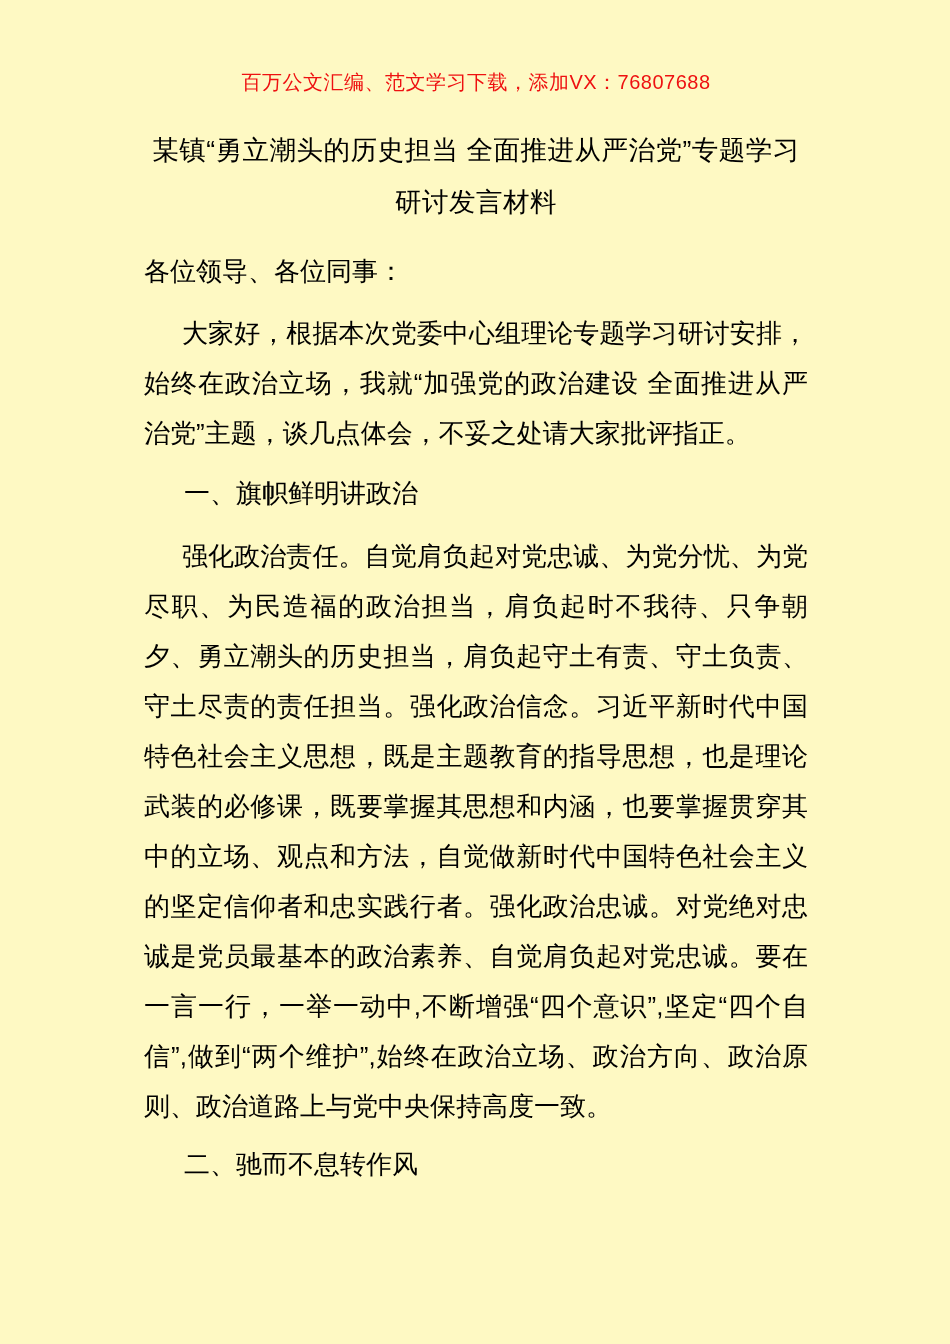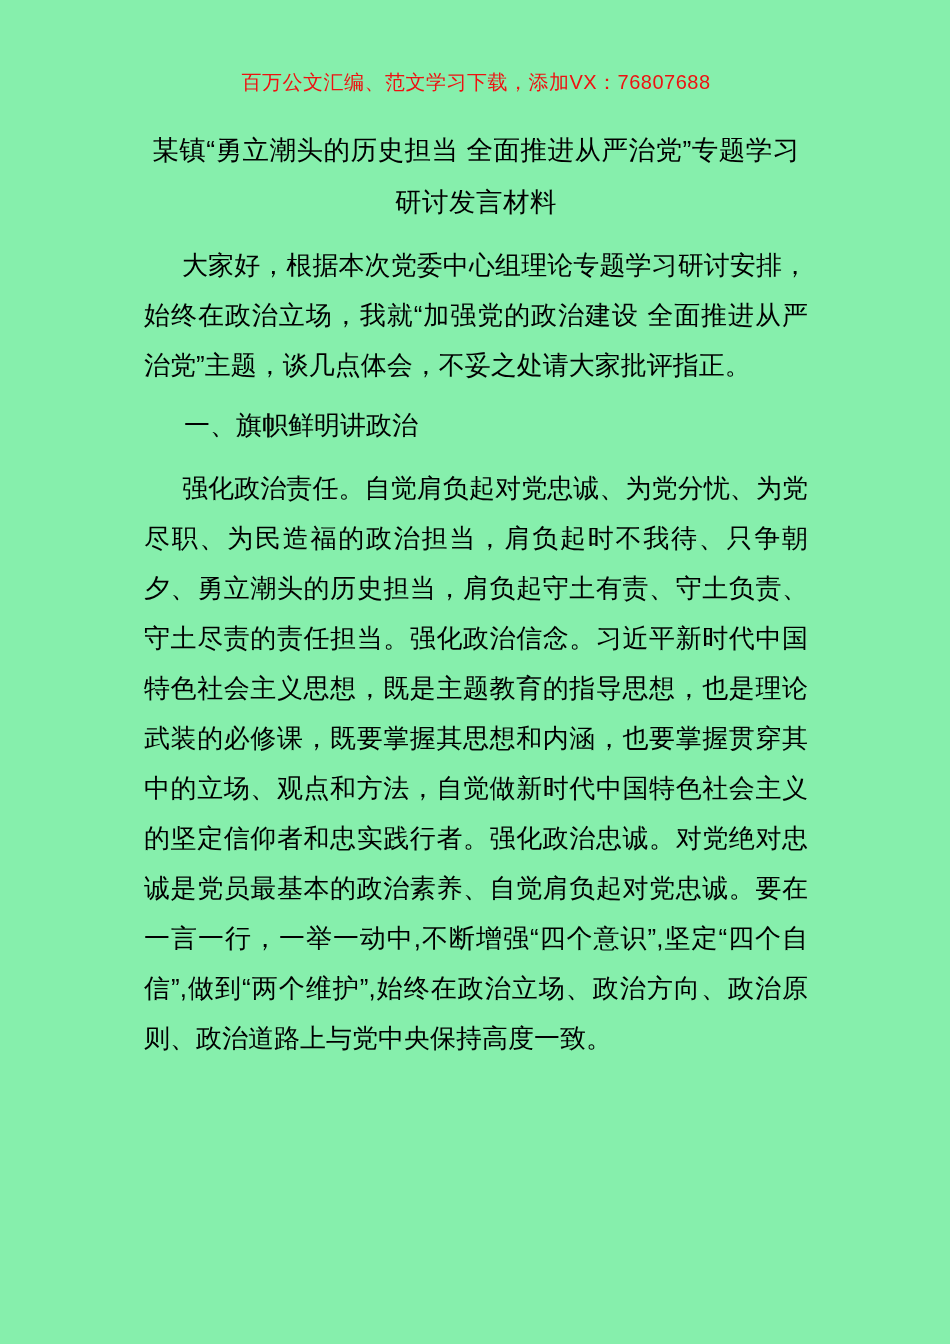--- a/index.html
+++ b/index.html
@@ -7,21 +7,21 @@
   body {
     width: 950px;
     height: 1344px;
     font-family: "Liberation Sans", sans-serif;
     color: #000000;
     overflow: hidden;
   }
   .page {
     width: 950px;
     height: 1344px;
-    background: #86efac;
+    background: #fef9c3;
     padding: 66px 142px 0 144px; 
   }
   .banner {
     text-align: center;
     font-size: 20px;
     line-height: 32px;
     color: #ee1111;
     letter-spacing: 0.5px;
     white-space: nowrap;
   }
@@ -58,21 +58,23 @@
 </style>
 </head>
 <body>
 
 <div class="page">
 
   <div class="banner" style="color: rgb(238, 17, 17);">百万公文汇编、范文学习下载，添加VX：76807688</div>
 
   <h1 class="title">某镇“勇立潮头的历史担当 全面推进从严治党”专题学习研讨发言材料</h1>
 
+  <div class="salutation">各位领导、各位同事：</div>
 
   <div class="para intro">大家好，根据本次党委中心组理论专题学习研讨安排，始终在政治立场，我就“加强党的政治建设 全面推进从严治党”主题，谈几点体会，不妥之处请大家批评指正。</div>
 
   <div class="heading">一、旗帜鲜明讲政治</div>
 
   <div class="para section-body">强化政治责任。自觉肩负起对党忠诚、为党分忧、为党尽职、为民造福的政治担当，肩负起时不我待、只争朝夕、勇立潮头的历史担当，肩负起守土有责、守土负责、守土尽责的责任担当。强化政治信念。习近平新时代中国特色社会主义思想，既是主题教育的指导思想，也是理论武装的必修课，既要掌握其思想和内涵，也要掌握贯穿其中的立场、观点和方法，自觉做新时代中国特色社会主义的坚定信仰者和忠实践行者。强化政治忠诚。对党绝对忠诚是党员最基本的政治素养、自觉肩负起对党忠诚。要在一言一行，一举一动中,不断增强“四个意识”,坚定“四个自信”,做到“两个维护”,始终在政治立场、政治方向、政治原则、政治道路上与党中央保持高度一致。</div>
 
+  <div class="heading heading-2">二、驰而不息转作风</div>
 
 </div>
 
 </body></html>

